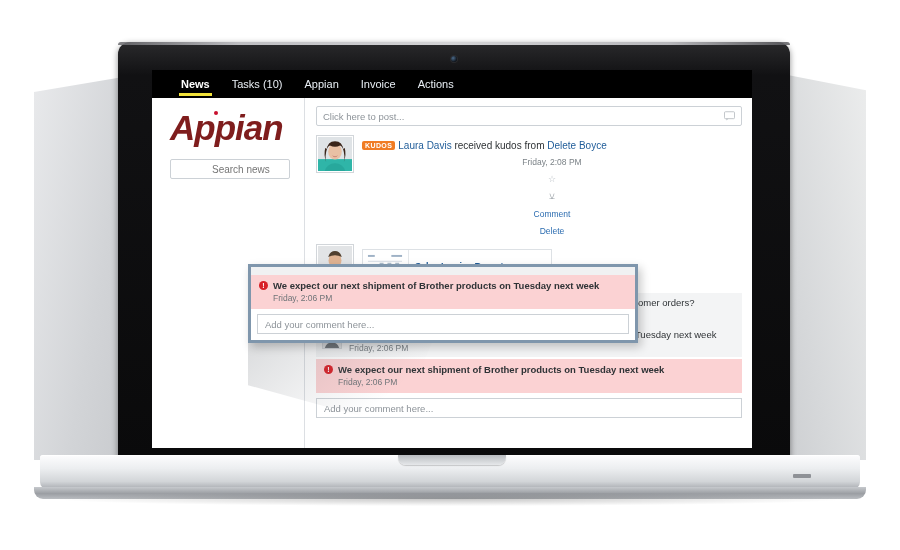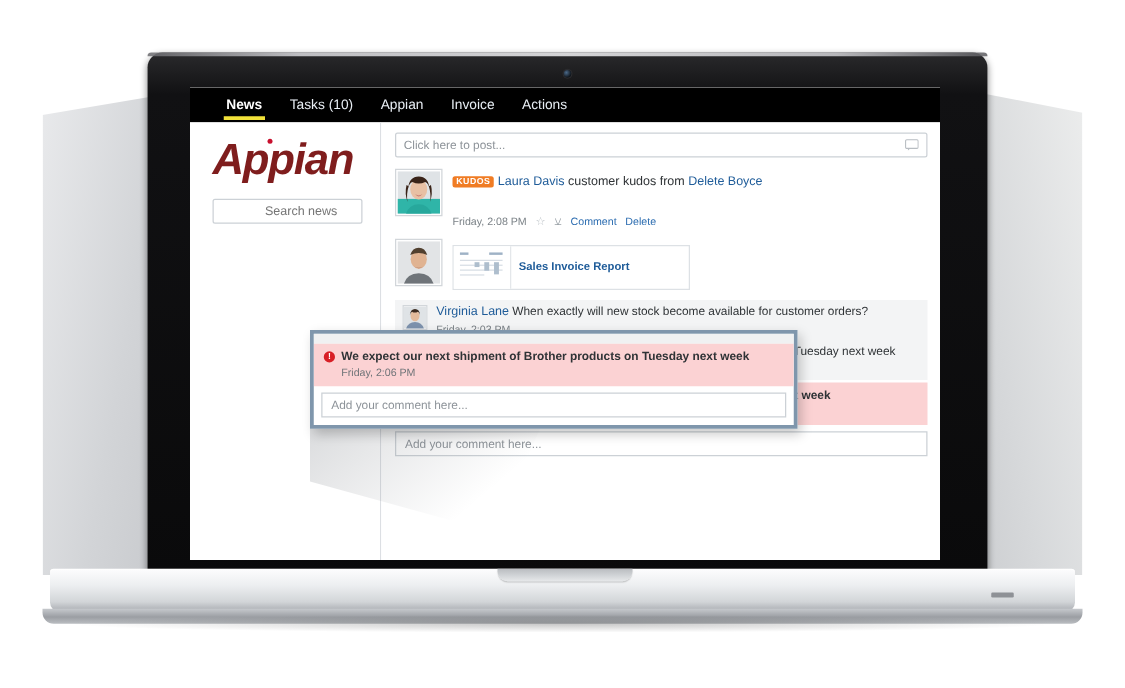--- a/index.html
+++ b/index.html
@@ -247,24 +247,24 @@
     font-weight: bold;
     letter-spacing: .4px;
     padding: 1px 3px;
     border-radius: 2px;
     vertical-align: 1px;
     margin-right: 3px;
   }
   .uname { color: #1f5c99; font-weight: normal; font-size: 10px; }
   .ptext { color: #2f3336; font-size: 10px; line-height: 13.5px; }
   .meta {
-    margin-top: 19px;
+    margin-top: 4px;
     font-size: 8.5px;
     color: #7b8287;
-    display: flex; gap: 7px;
+    display: flex; align-items: center; gap: 7px; flex-direction: column;
   }
   .meta .lnk { color: #2b6cb0; cursor: pointer; }
   .ico-star { color:#b9bfc4; font-size:9px; }
   .ico-kudo { color:#9aa1a7; font-size:9px; }
 
   
   .attach {
     margin-top: 5px;
     display: flex;
     border: 1px solid #dde1e5;
@@ -430,21 +430,21 @@
             <path d="M8 40 q3-9 12-9 q9 0 12 9 Z" fill="#27a89c"></path>
             <ellipse cx="20" cy="17" rx="8" ry="9.5" fill="#e8c0a4"></ellipse>
             <path d="M10 16 q1-11 10-11 q9 0 10 11 q-1-5-4-6 q-6 3-12 0 q-3 1-4 6Z" fill="#3a2419"></path>
             <path d="M10.5 14 q-2.5 8 -1 15 q-3-8 -1-16Z" fill="#3a2419"></path>
             <path d="M29.5 14 q2.5 8 1 15 q3-8 1-16Z" fill="#3a2419"></path>
             <path d="M16.5 21.5 q3.5 2.6 7 0 q-3.5 4.4 -7 0Z" fill="#c4736c"></path>
           </svg>
         </div>
         <div class="entry-body">
           <div>
-            <span class="kudos-badge">KUDOS</span><span class="uname">Laura Davis</span><span class="ptext"> customer kudos from </span><span class="uname">Delete Boyce</span>
+            <span class="kudos-badge">KUDOS</span><span class="uname">Laura Davis</span><span class="ptext"> received kudos from </span><span class="uname">Delete Boyce</span>
           </div>
           <div class="meta">
             <span>Friday, 2:08 PM</span>
             <span class="ico-star">☆</span>
             <span class="ico-kudo">⚺</span>
             <span class="lnk">Comment</span>
             <span class="lnk">Delete</span>
           </div>
         </div>
       </div>

